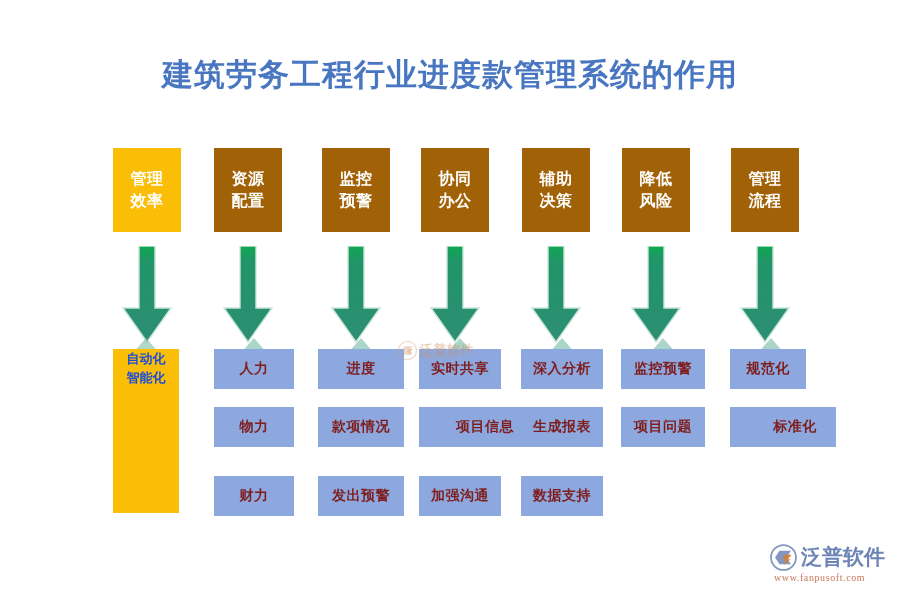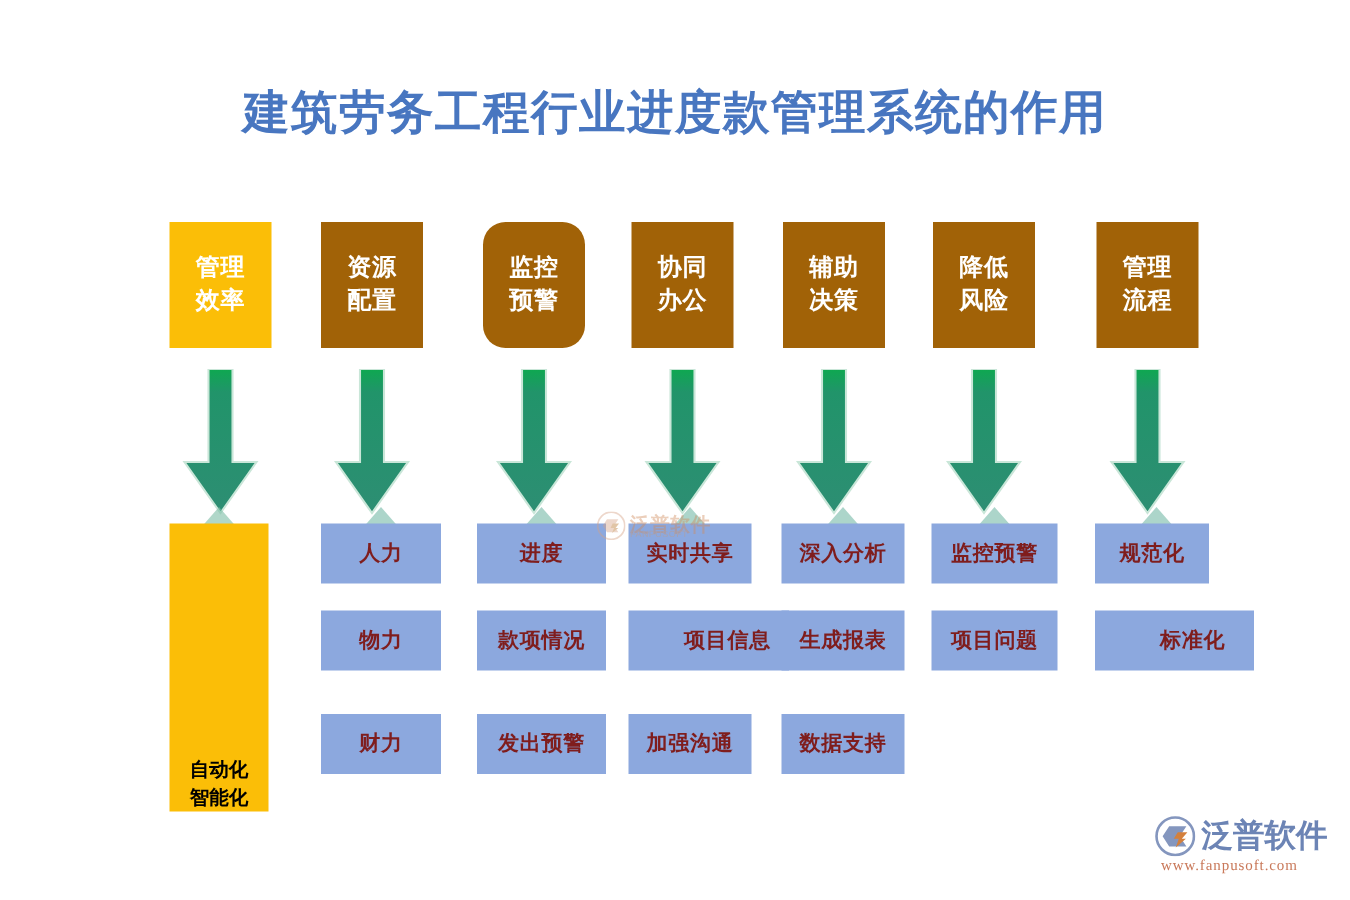--- a/index.html
+++ b/index.html
@@ -178,21 +178,21 @@
             </linearGradient>
           </defs>
           <path d="M20 0 L36 0 L36 62 L52 62 L28 96 L4 62 L20 62 Z" fill="url(#ag0)" stroke="#C9E6D8" stroke-width="1.4"></path>
         </svg>
       </div>
       <div class="up-arrow" style="left: 124px;">
         <svg viewBox="0 0 44 44">
           <path d="M22 1 L43 25 L30 25 L30 43 L14 43 L14 25 L1 25 Z" fill="#7FBFA8" opacity="0.62"></path>
         </svg>
       </div>
-      <div id="outcome-box-gen" style="position: absolute; left: 113px; top: 349px; width: 66px; height: 192px; background: rgb(251, 190, 7); display: flex; flex-direction: column; align-items: center; justify-content: flex-end; color: #000000; font-size: 13px; font-weight: bold; line-height: 19px; text-align: center;">
+      <div id="outcome-box-gen" style="position: absolute; left: 113px; top: 349px; width: 66px; height: 164px; background: rgb(251, 190, 7); display: flex; flex-direction: column; align-items: center; justify-content: flex-start; color: #1d4ed8; font-size: 13px; font-weight: bold; line-height: 19px; text-align: center;">
         <span>自动化</span>
         <span>智能化</span>
       </div>
       <div class="driver-box green" style="left: 214px; width: 68px;">
         <span class="line">资源</span>
         <span class="line">配置</span>
       </div>
       <div class="arrow-wrap" style="left: 220px;">
         <svg class="arrow-svg" viewBox="0 0 56 98">
           <defs>
@@ -212,21 +212,21 @@
       </div>
       <div class="detail-box" style="left: 214px; top: 349px; width: 80px;">
         <span>人力</span>
       </div>
       <div class="detail-box" style="left: 214px; top: 407px; width: 80px;">
         <span>物力</span>
       </div>
       <div class="detail-box" style="left: 214px; top: 476px; width: 80px;">
         <span>财力</span>
       </div>
-      <div class="driver-box green" style="left: 322px; width: 68px; border-radius: 15px;">
+      <div class="driver-box green" style="left: 322px; width: 68px;">
         <span class="line">监控</span>
         <span class="line">预警</span>
       </div>
       <div class="arrow-wrap" style="left: 328px;">
         <svg class="arrow-svg" viewBox="0 0 56 98">
           <defs>
             <linearGradient id="ag2" x1="0" y1="0" x2="0" y2="1">
               <stop offset="0%" stop-color="#0EA850"></stop>
               <stop offset="16%" stop-color="#21946A"></stop>
               <stop offset="100%" stop-color="#2D8E73"></stop>

